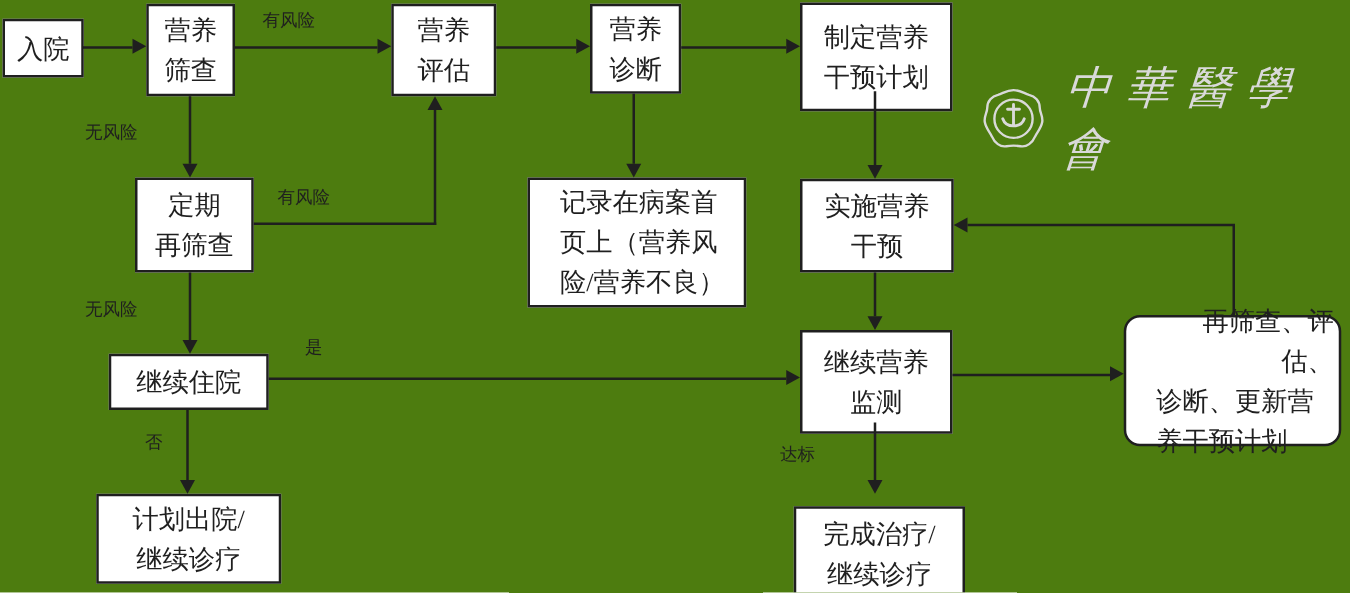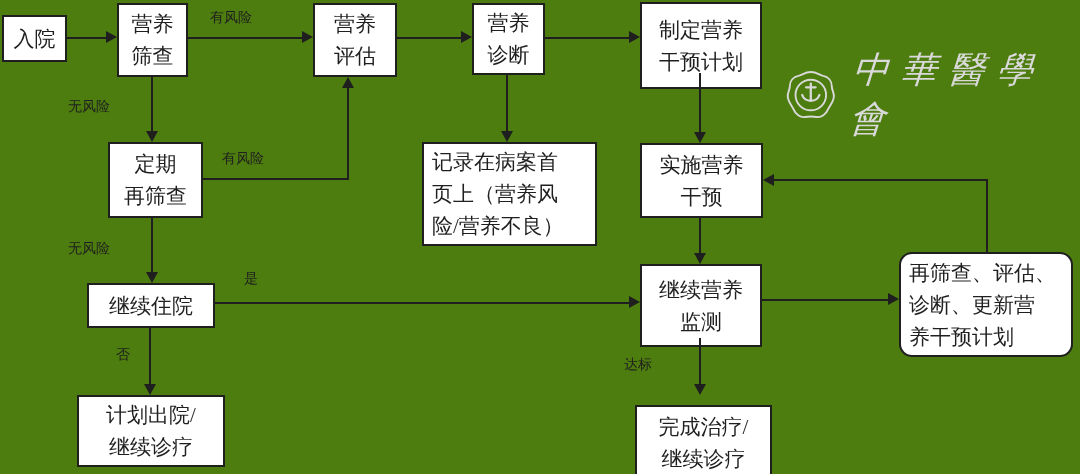--- a/index.html
+++ b/index.html
@@ -17,21 +17,21 @@
     background:#ffffff;
     display:flex;
     flex-direction:column;
     align-items:center;
     justify-content:center;
     font-size:21px;
     line-height:32px;
     text-align:center;
     box-sizing:border-box;
   }
-  .node.align-left{align-items:flex-start;text-align:right;padding-left:8px;padding-right:4px;}
+  .node.align-left{align-items:flex-start;text-align:right;padding-left:24px;padding-right:4px;}
   .edge{position:absolute;background:#1f1f1f;}
   .h{height:2px;}
   .v{width:2px;}
   .ah{position:absolute;width:0;height:0;}
   .ah-r{border-top:6px solid transparent;border-bottom:6px solid transparent;border-left:11px solid #1f1f1f;}
   .ah-l{border-top:6px solid transparent;border-bottom:6px solid transparent;border-right:11px solid #1f1f1f;}
   .ah-u{border-left:6px solid transparent;border-right:6px solid transparent;border-bottom:11px solid #1f1f1f;}
   .ah-d{border-left:6px solid transparent;border-right:6px solid transparent;border-top:11px solid #1f1f1f;}
   .edge-label{
     position:absolute;

